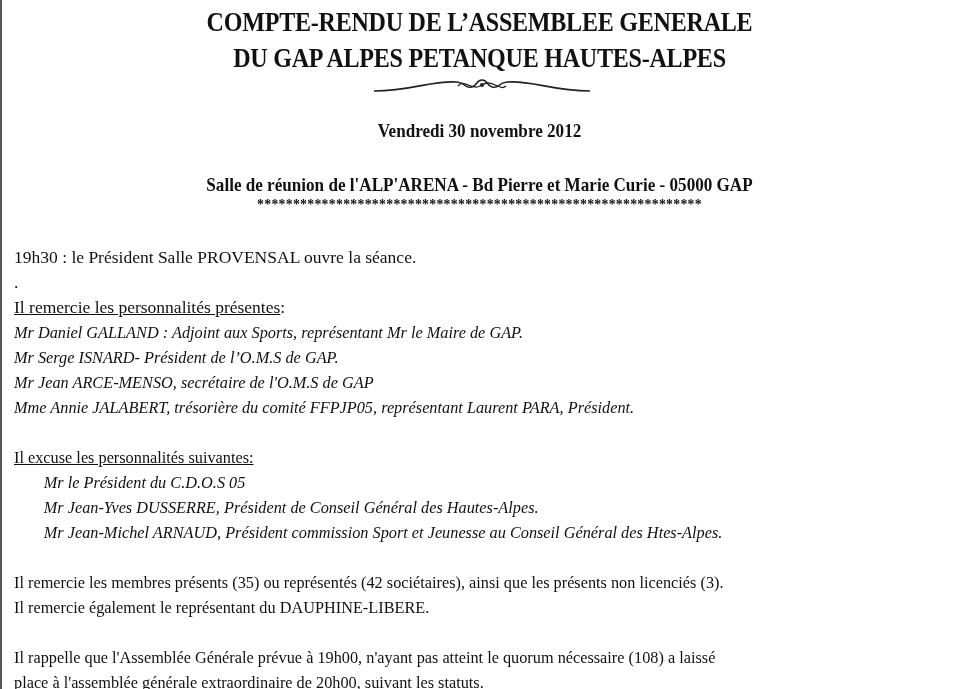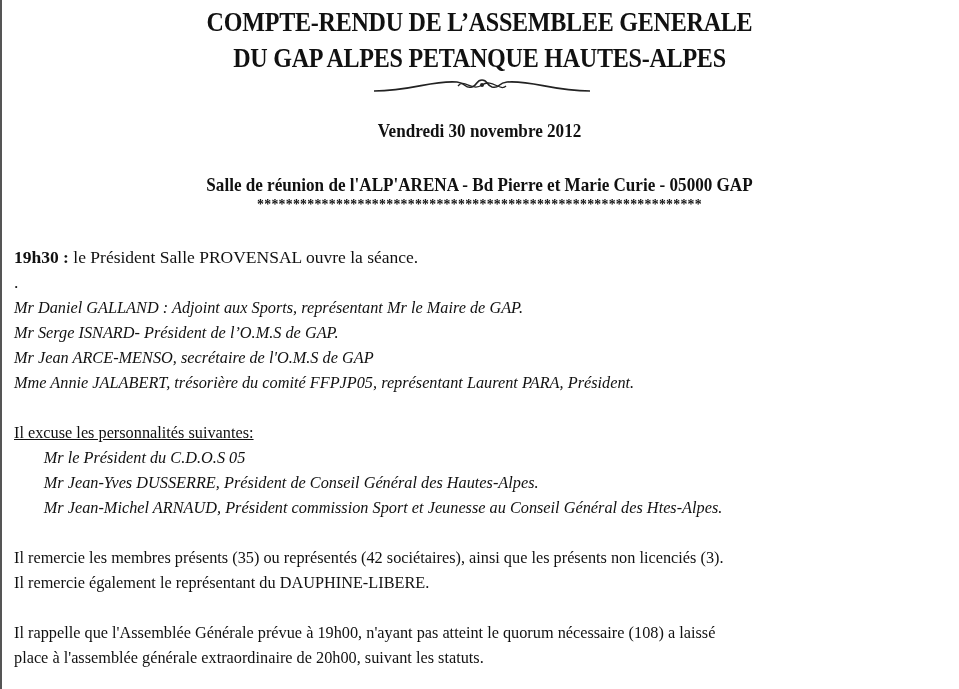--- a/index.html
+++ b/index.html
@@ -18,21 +18,21 @@
   .date { top:120px; font-weight:bold; font-size:19px; transform:scaleX(0.9); }
   .venue { top:174px; font-weight:bold; font-size:19px; transform:scaleX(0.9); }
   .stars { top:196px; font-weight:bold; font-size:15px; letter-spacing:0.3px; transform:scaleX(0.92); }
   .body { position:absolute; left:14px; top:245px; width:940px; font-size:17.5px; }
   .line { height:25px; line-height:25px; white-space:nowrap; }
   .line.cond { transform:scaleX(0.93); transform-origin:left center; }
   .it { font-style:italic; }
   .ind { padding-left:32px; }
   .u { text-decoration:underline; }
   .gap { height:25px; }
-  b { font-weight:bold;text-align:right; }
+  b { font-weight:normal;text-align:right; }
 </style>
 </head>
 <body>
 
 <div class="left-border"></div>
 
 <div class="header title">
   <div>COMPTE-RENDU DE L’ASSEMBLEE GENERALE</div>
   <div>DU GAP ALPES PETANQUE HAUTES-ALPES</div>
 </div>
@@ -45,20 +45,23 @@
 
 <div class="header date">Vendredi 30 novembre 2012</div>
 <div class="header venue">Salle de réunion de l'ALP'ARENA - Bd Pierre et Marie Curie - 05000 GAP</div>
 <div class="header stars">**************************************************************</div>
 
 <div class="body">
   <div class="line">
     <b>19h30 :</b><span> le Président Salle PROVENSAL ouvre la séance.</span>
   </div>
   <div class="line">.</div>
+  <div class="line">
+    <span class="u">Il remercie les personnalités présentes</span><span>:</span>
+  </div>
   <div class="line cond it">Mr Daniel GALLAND : Adjoint aux Sports, représentant Mr le Maire de GAP.</div>
   <div class="line cond it">Mr Serge ISNARD-  Président de l’O.M.S de GAP.</div>
   <div class="line cond it">Mr Jean ARCE-MENSO, secrétaire de l'O.M.S de GAP</div>
   <div class="line cond it">Mme Annie JALABERT, trésorière du comité FFPJP05, représentant Laurent PARA, Président.</div>
   <div class="gap"></div>
   <div class="line cond">
     <span class="u">Il excuse les personnalités suivantes:</span>
   </div>
   <div class="line cond it ind">Mr le Président du C.D.O.S 05</div>
   <div class="line cond it ind">Mr Jean-Yves DUSSERRE, Président de Conseil Général des Hautes-Alpes.</div>

